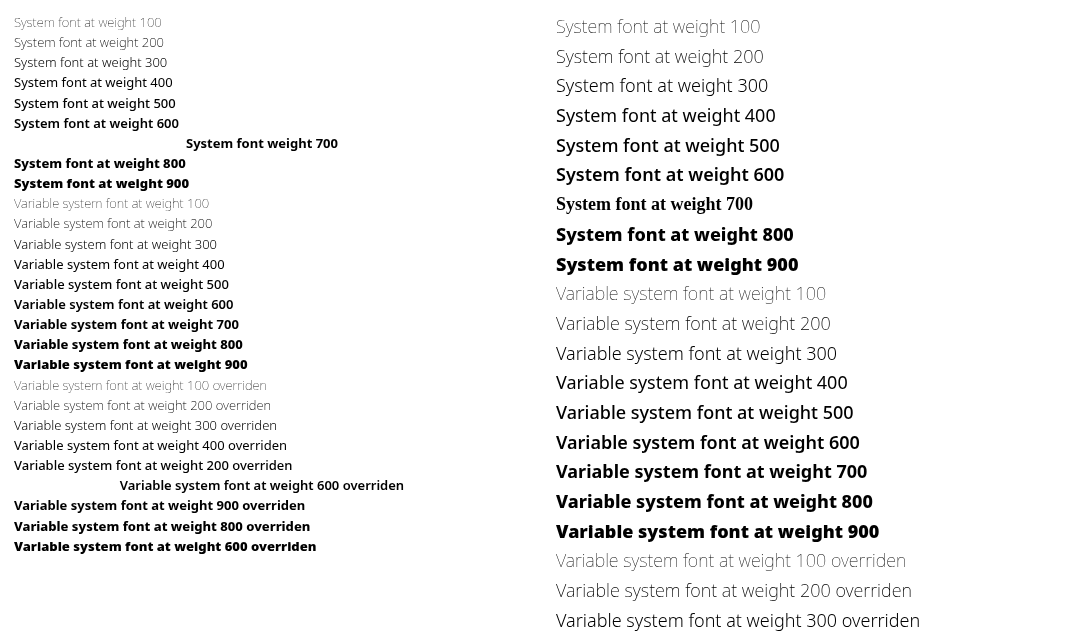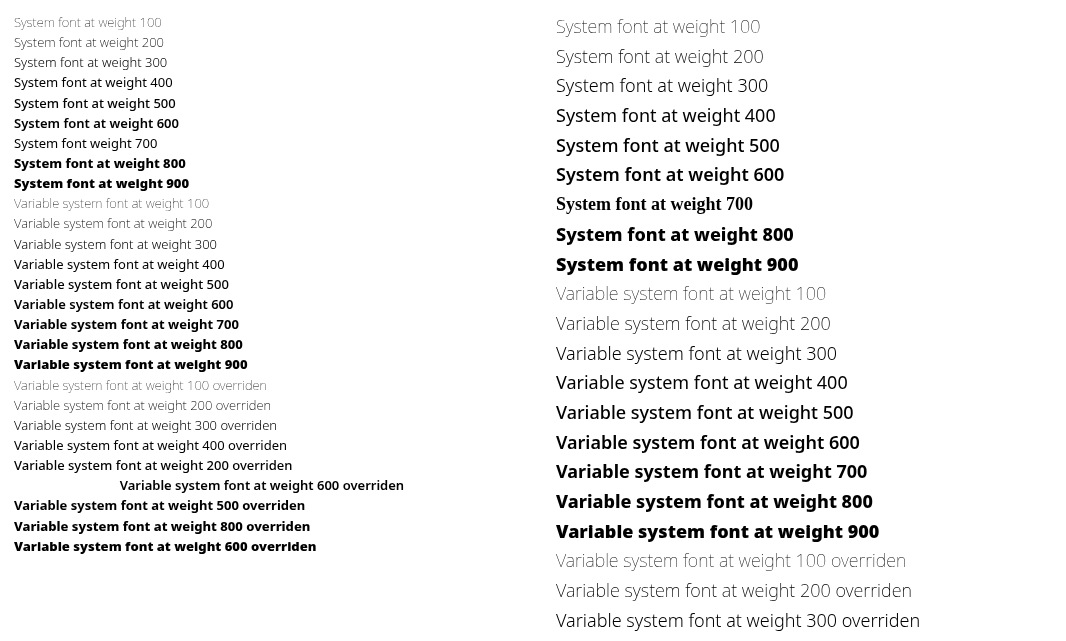--- a/index.html
+++ b/index.html
@@ -28,39 +28,39 @@
 </head>
 <body>
 
 <div class="col col-left" id="left-col">
     <span class="text-item" style="font-weight: 100;">System font at weight 100</span>
     <span class="text-item" style="font-weight: 200;">System font at weight 200</span>
     <span class="text-item" style="font-weight: 300;">System font at weight 300</span>
     <span class="text-item" style="font-weight: 400;">System font at weight 400</span>
     <span class="text-item" style="font-weight: 500;">System font at weight 500</span>
     <span class="text-item" style="font-weight: 600;">System font at weight 600</span>
-    <span class="text-item" style="font-weight: 400;">System font weight 700</span>
+    <span class="text-item" style="font-weight: 700; text-align: center;">System font weight 700</span>
     <span class="text-item" style="font-weight: 800;">System font at weight 800</span>
     <span class="text-item" style="font-weight: 900;">System font at weight 900</span>
     <span class="text-item" style="font-weight: 100;">Variable system font at weight 100</span>
     <span class="text-item" style="font-weight: 200;">Variable system font at weight 200</span>
     <span class="text-item" style="font-weight: 300;">Variable system font at weight 300</span>
     <span class="text-item" style="font-weight: 400;">Variable system font at weight 400</span>
     <span class="text-item" style="font-weight: 500;">Variable system font at weight 500</span>
     <span class="text-item" style="font-weight: 600;">Variable system font at weight 600</span>
     <span class="text-item" style="font-weight: 700;">Variable system font at weight 700</span>
     <span class="text-item" style="font-weight: 800;">Variable system font at weight 800</span>
     <span class="text-item" style="font-weight: 900;">Variable system font at weight 900</span>
     <span class="text-item" style="font-weight: 100;">Variable system font at weight 100 overriden</span>
     <span class="text-item" style="font-weight: 200;">Variable system font at weight 200 overriden</span>
     <span class="text-item" style="font-weight: 300;">Variable system font at weight 300 overriden</span>
     <span class="text-item" style="font-weight: 400;">Variable system font at weight 400 overriden</span>
     <span class="text-item" style="font-weight: 500;">Variable system font at weight 200 overriden</span>
     <span class="text-item" style="font-weight: 600; text-align: center;">Variable system font at weight 600 overriden</span>
-    <span class="text-item" style="font-weight: 700;">Variable system font at weight 500 overriden</span>
+    <span class="text-item" style="font-weight: 700;">Variable system font at weight 900 overriden</span>
     <span class="text-item" style="font-weight: 800;">Variable system font at weight 800 overriden</span>
     <span class="text-item" style="font-weight: 900;">Variable system font at weight 600 overriden</span>
   </div>
 <div class="col col-right" id="right-col">
     <span class="text-item" style="font-weight: 100;">System font at weight 100</span>
     <span class="text-item" style="font-weight: 200;">System font at weight 200</span>
     <span class="text-item" style="font-weight: 300;">System font at weight 300</span>
     <span class="text-item" style="font-weight: 400;">System font at weight 400</span>
     <span class="text-item" style="font-weight: 500;">System font at weight 500</span>
     <span class="text-item" style="font-weight: 600;">System font at weight 600</span>

